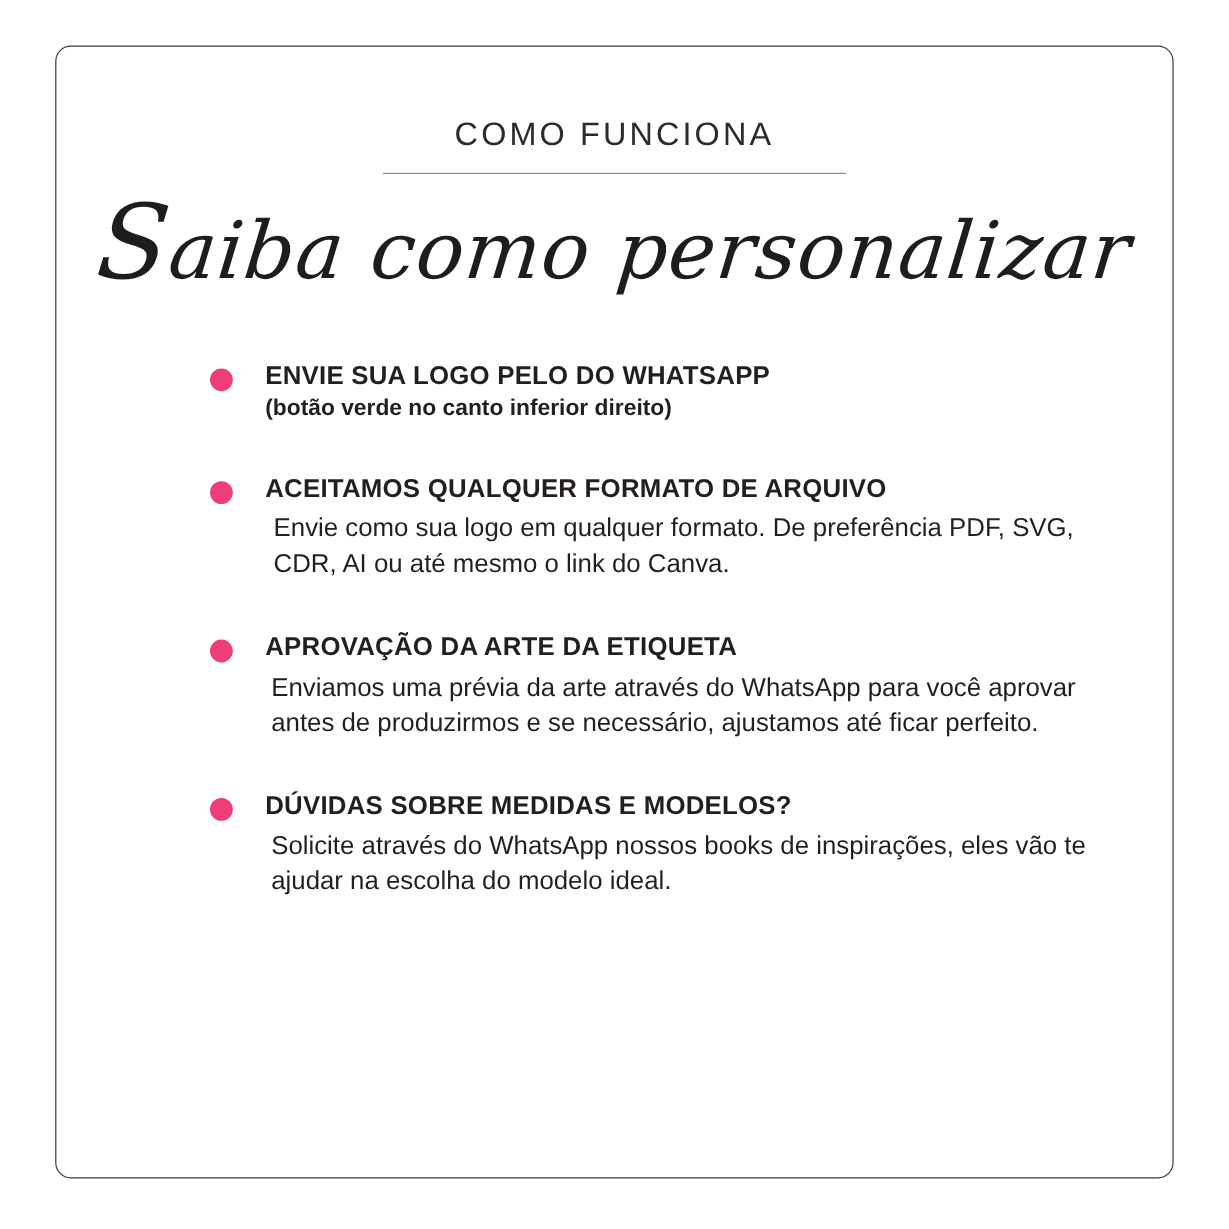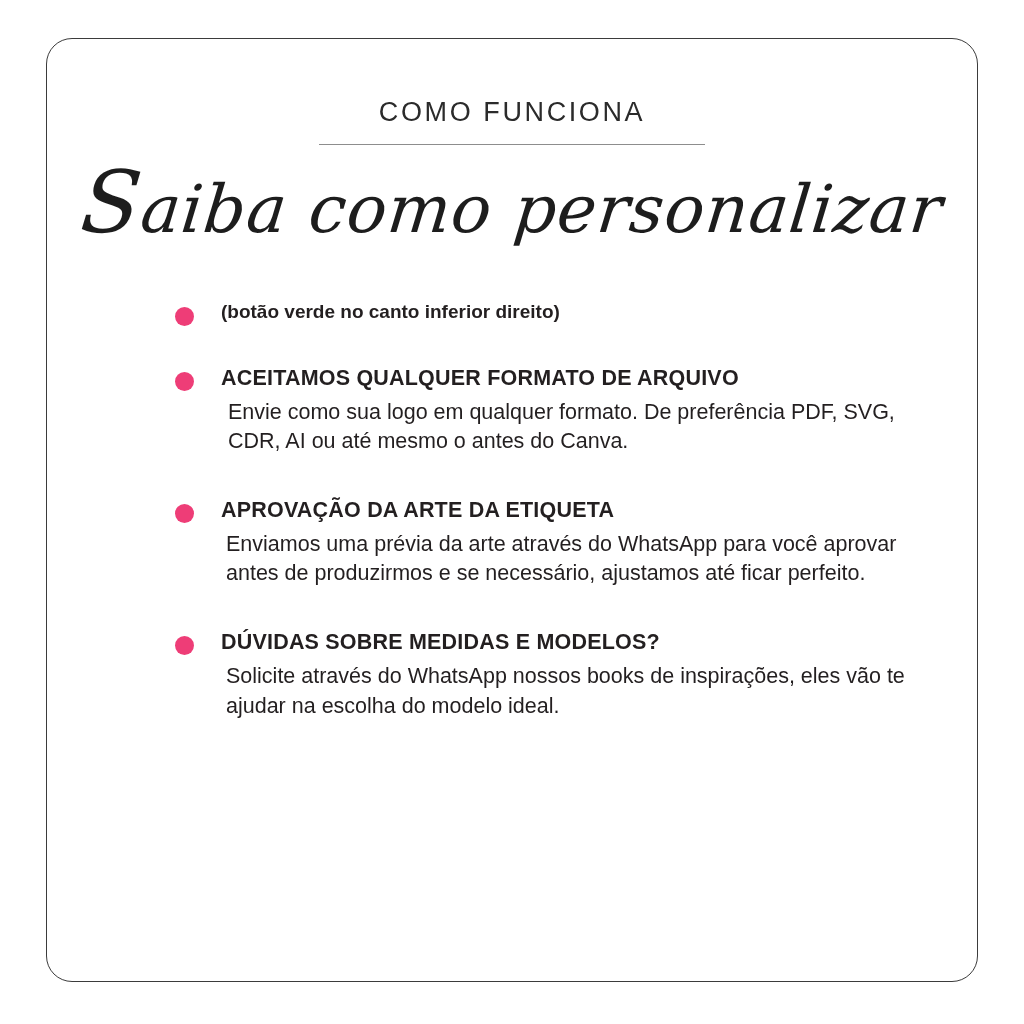--- a/index.html
+++ b/index.html
@@ -16,21 +16,21 @@
   }
 
   .card {
     position: absolute;
     left: 46px;
     top: 38px;
     width: 932px;   
     height: 944px;  
     box-sizing: border-box;
     border: 1.6px solid #3b3b3b;
-    border-radius: 26px;
+    border-radius: 13px;
     background: #ffffff;
   }
 
   .header {
     text-align: center;
     margin-top: 58px;
   }
   .header-title {
     font-size: 27px;
     letter-spacing: 2.6px;
@@ -123,29 +123,30 @@
 
   <div class="script-title">
     <span class="cap">S</span><span>aiba como personalizar</span>
   </div>
 
   <div class="steps">
 
     <div class="step">
       <span class="bullet"></span>
       <div class="step-body">
+        <div class="step-title">ENVIE SUA LOGO PELO DO WHATSAPP</div>
         <div class="step-sub">(botão verde no canto inferior direito)</div>
       </div>
     </div>
 
     <div class="step">
       <span class="bullet"></span>
       <div class="step-body">
         <div class="step-title">ACEITAMOS QUALQUER FORMATO DE ARQUIVO</div>
-        <div class="step-text indent2">Envie como sua logo em qualquer formato. De preferência PDF, SVG, CDR, AI ou até mesmo o antes do Canva.</div>
+        <div class="step-text indent2">Envie como sua logo em qualquer formato. De preferência PDF, SVG, CDR, AI ou até mesmo o link do Canva.</div>
       </div>
     </div>
 
     <div class="step">
       <span class="bullet"></span>
       <div class="step-body">
         <div class="step-title">APROVAÇÃO DA ARTE DA ETIQUETA</div>
         <div class="step-text">Enviamos uma prévia da arte através do WhatsApp para você aprovar antes de produzirmos e se necessário, ajustamos até ficar perfeito.</div>
       </div>
     </div>

